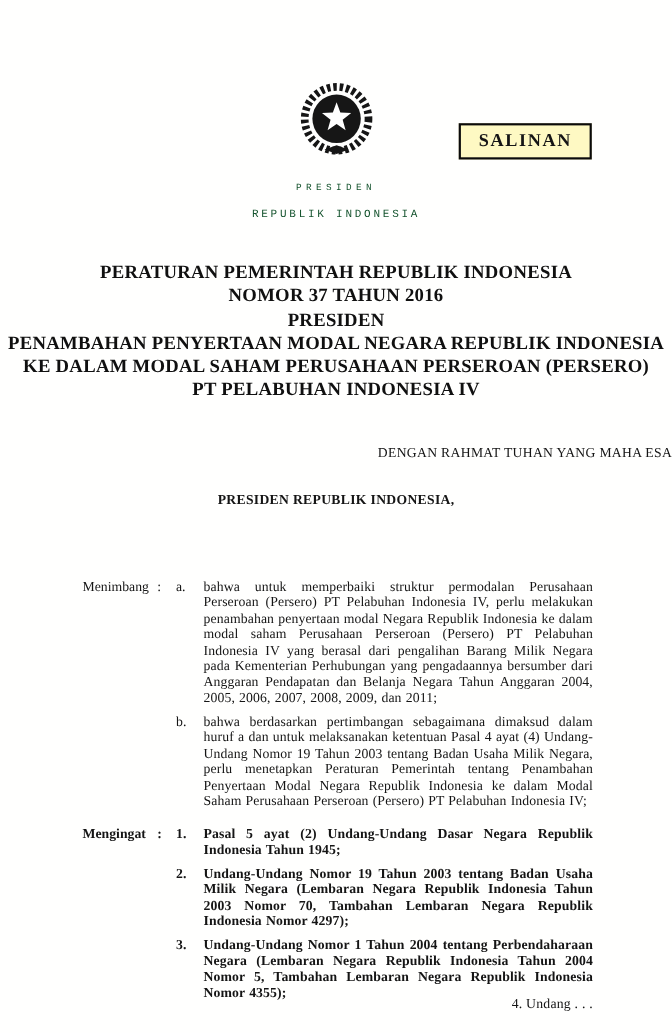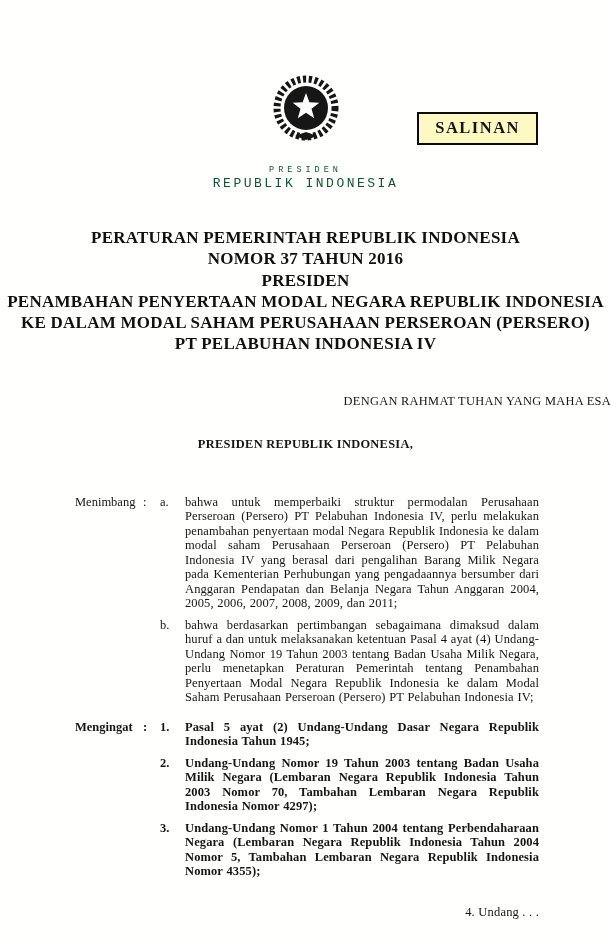--- a/index.html
+++ b/index.html
@@ -22,39 +22,39 @@
     background:#fef9c3;
   }
   .salinan-text { font-size:16.5px; font-weight:bold; letter-spacing:1.5px; }
 
   .letterhead {
     text-align:center; margin-top:15px;
     font-family:Liberation Mono, monospace;
     color:#14532d;
   }
   .letterhead-line1 { font-size:8.5px; letter-spacing:4px; }
-  .letterhead-line2 { font-size:13px; letter-spacing:2.5px; margin-top:1px; }
+  .letterhead-line2 { font-size:10px; letter-spacing:2.5px; margin-top:14px; }
 
   .title-block {
     margin-top:36px; text-align:center;
     font-weight:bold; font-size:17px;
     letter-spacing:0.25px; line-height:21.3px;
     color:#101010;
   }
 
   .invocation {
     margin-top:39px; text-align:right;
     font-weight:normal; font-size:12.4px; letter-spacing:0.3px;padding-left:14px;
   }
   .authority {
     margin-top:28px; text-align:center;
     font-weight:bold; font-size:12.4px; letter-spacing:0.3px;
   }
 
-  .body-text { padding:0 72px 0 75px; margin-top:43px; }
+  .body-text { padding:0 72px 0 75px; margin-top:64px; }
 
   .clause { display:grid; grid-template-columns:68px 17px 1fr; align-items:start; }
   .clause + .clause { margin-top:15px;font-weight:bold; }
   .clause-label, .clause-colon { font-size:12.5px; line-height:14.5px; }
 
   .item { display:grid; grid-template-columns:25px 1fr; margin-bottom:7px; }
   .item:last-child { margin-bottom:0; }
   .item-marker { font-size:12.5px; line-height:14.5px; }
   .item-text {
     text-align:justify; font-size:12.5px; line-height:14.5px;

